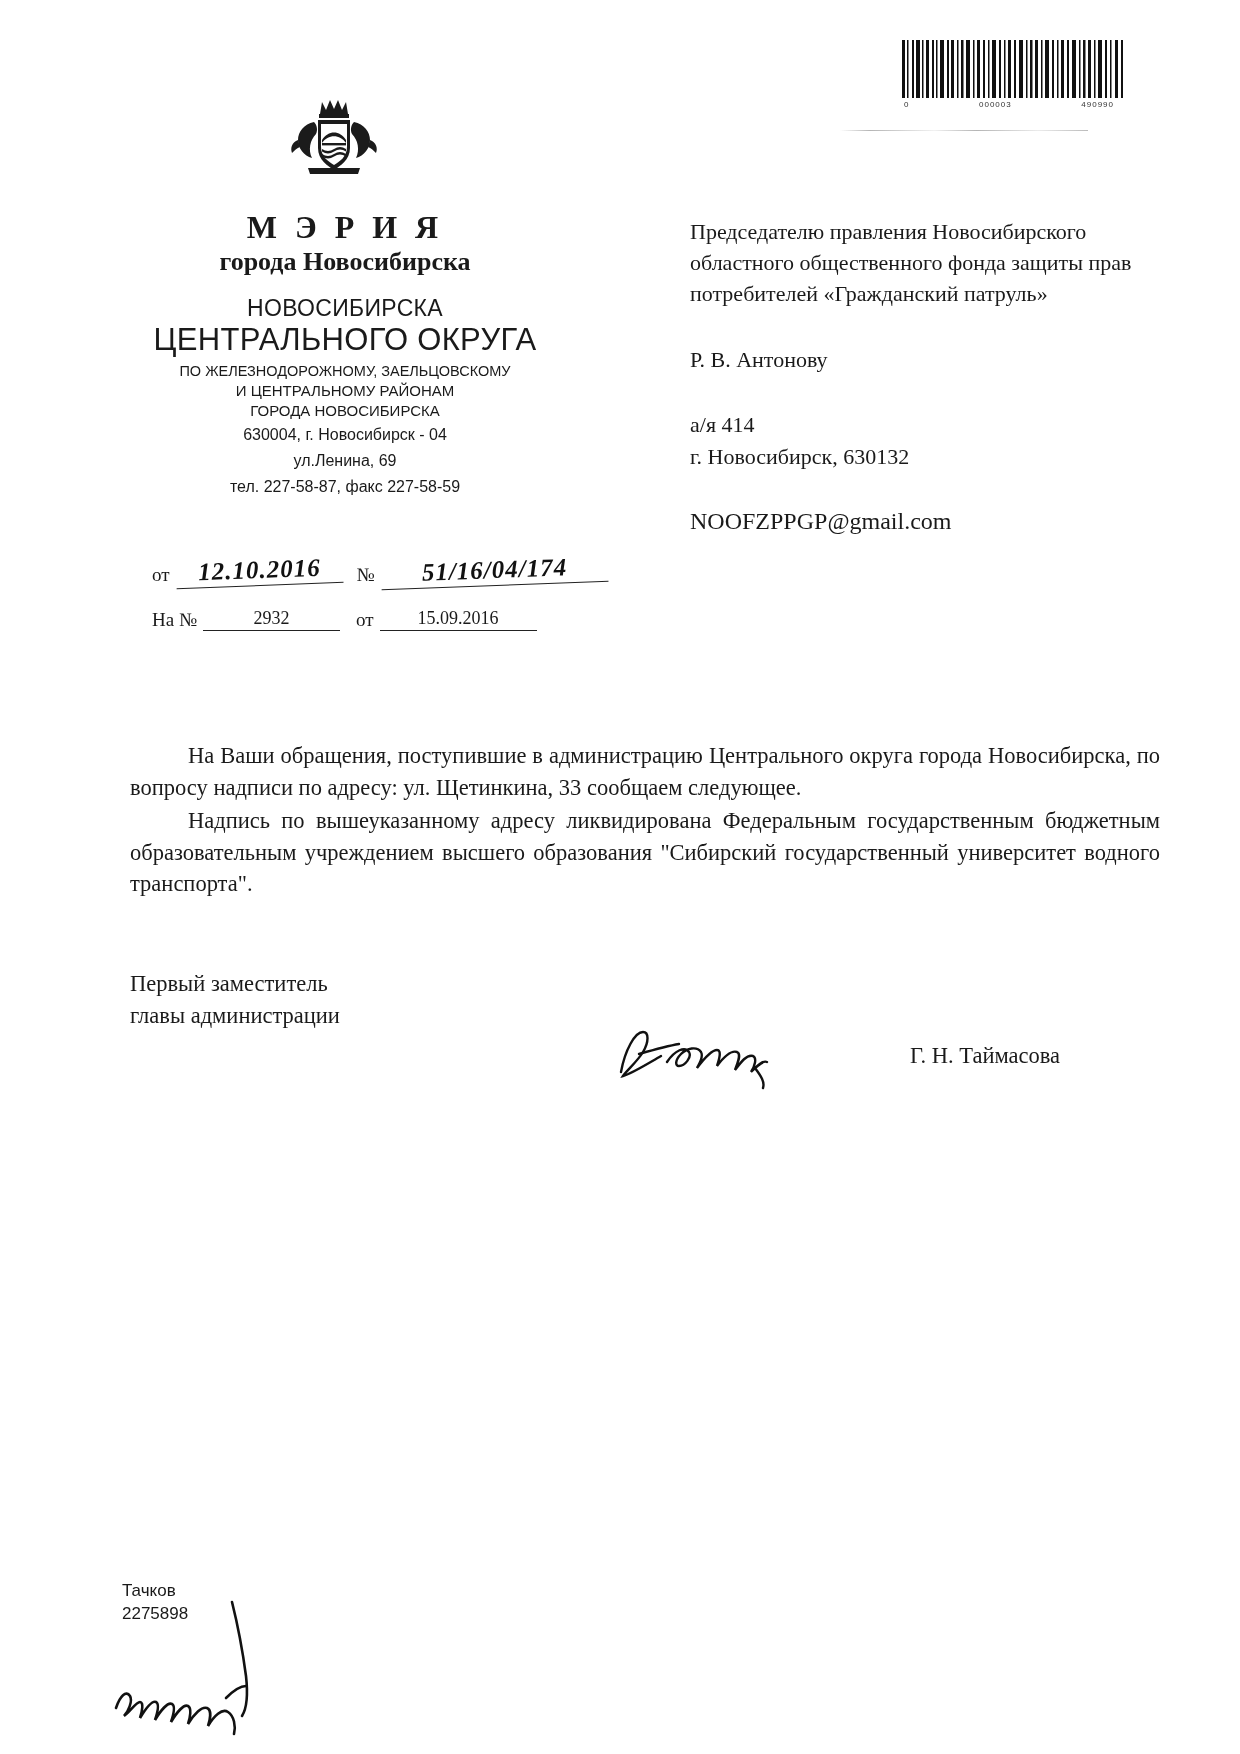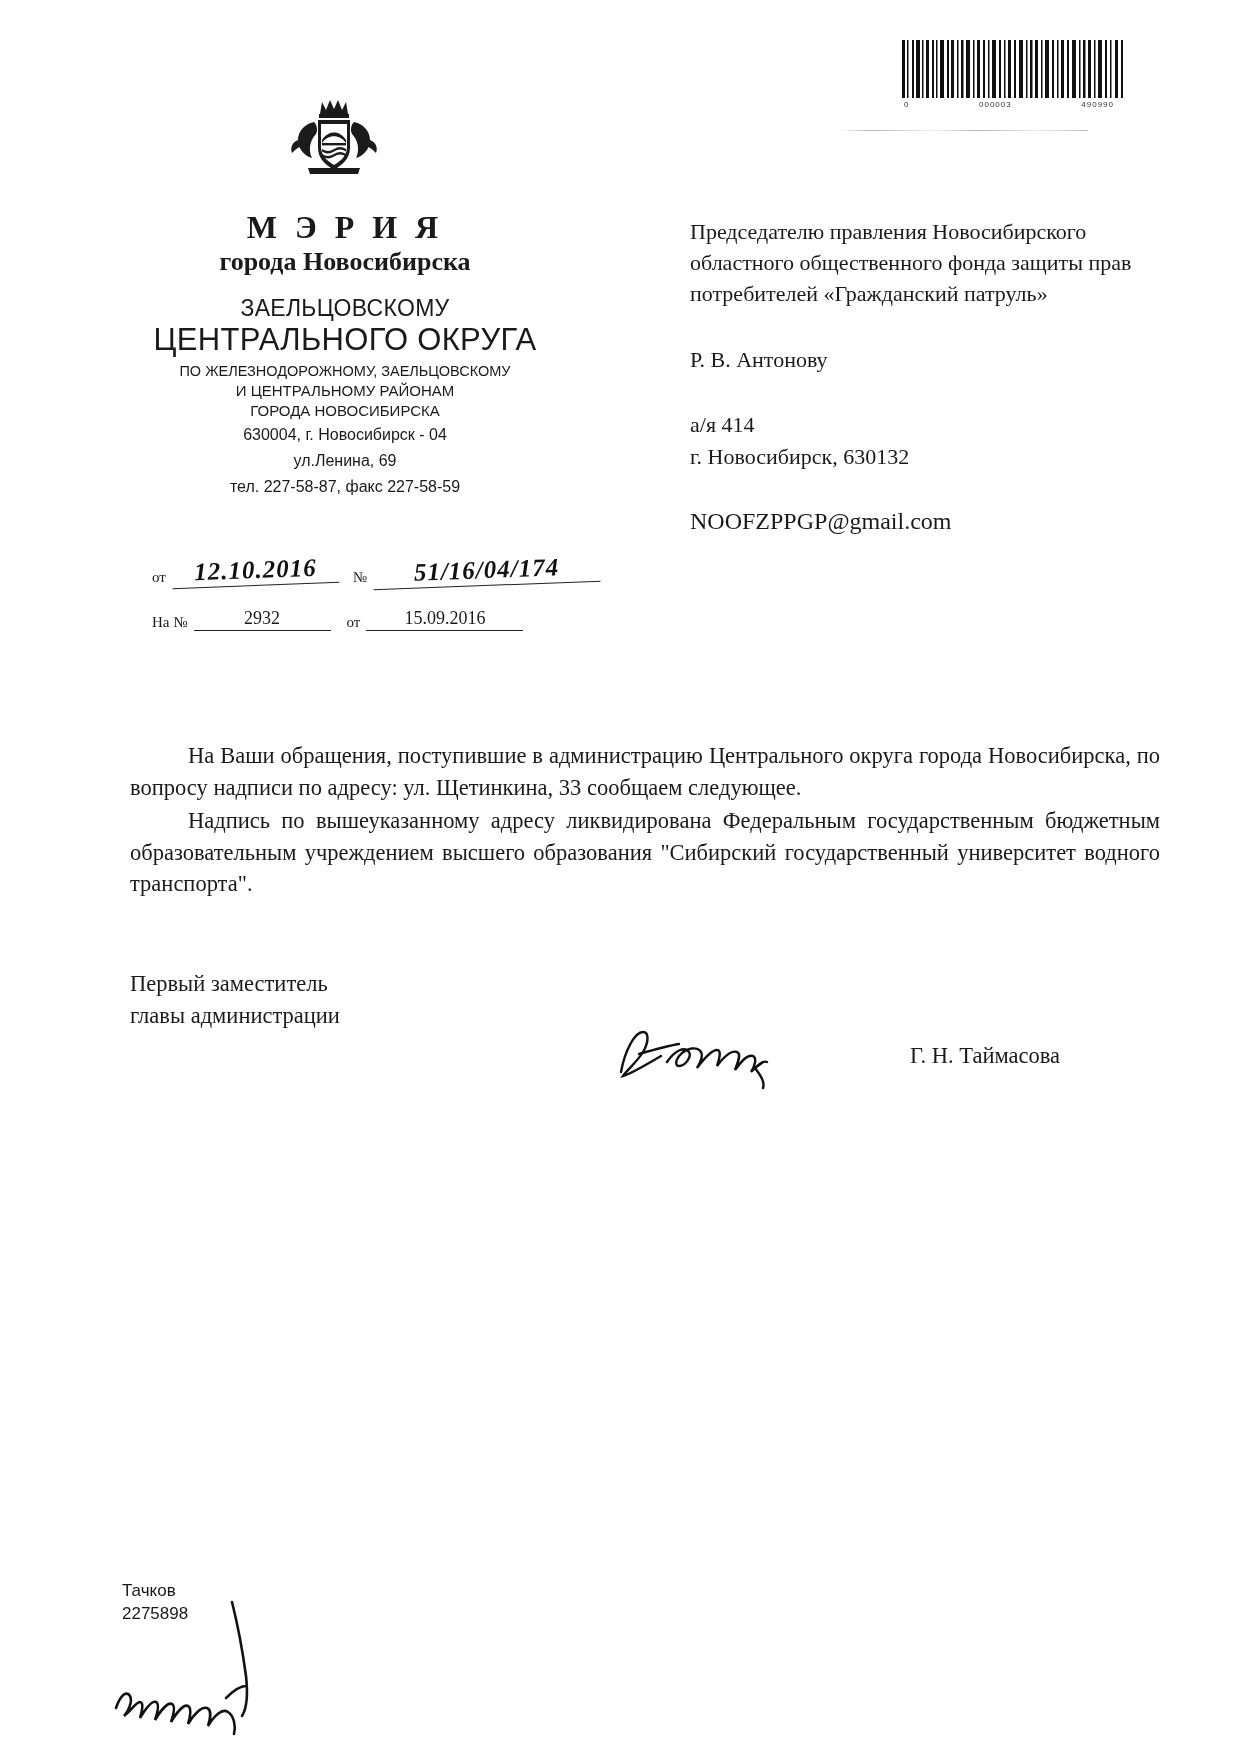--- a/index.html
+++ b/index.html
@@ -118,21 +118,21 @@
     position: absolute;
     display: flex;
     align-items: flex-end;
     font-size: 19px;
     font-family: "Liberation Serif", serif;
   }
   .row1 { top: 556px; left: 152px; }
   .row2 { top: 608px; left: 152px; justify-content: center; }
 
   .field-lbl {
-    font-size: 15px;
+    font-size: 19px;
     padding-right: 6px;
     white-space: nowrap;
   }
   .field-underline {
     border-bottom: 1.3px solid #222;
     min-width: 40px;
     text-align: center;
     padding: 0 6px 1px 6px;
     font-size: 18px;
   }
@@ -307,21 +307,21 @@
       <g fill="#1b1b1b">
 
         <path d="M20 72 L72 72 L70 78 L22 78 Z"></path>
       </g>
     </svg>
   </div>
 
   <div class="letterhead">
     <div class="lh-merya">М Э Р И Я</div>
     <div class="lh-city">города Новосибирска</div>
-    <div class="lh-admin">ЗАЕЛЬЦОВСКОМУ</div>
+    <div class="lh-admin">НОВОСИБИРСКА</div>
     <div class="lh-admin2">ЦЕНТРАЛЬНОГО ОКРУГА</div>
     <div class="lh-small">ПО ЖЕЛЕЗНОДОРОЖНОМУ, ЗАЕЛЬЦОВСКОМУ</div>
     <div class="lh-small2">И ЦЕНТРАЛЬНОМУ РАЙОНАМ</div>
     <div class="lh-small2">ГОРОДА НОВОСИБИРСКА</div>
     <div class="lh-addr">630004, г. Новосибирск - 04</div>
     <div class="lh-addr">ул.Ленина, 69</div>
     <div class="lh-addr">тел. 227-58-87, факс 227-58-59</div>
   </div>
 
   <div class="field-row row1">

